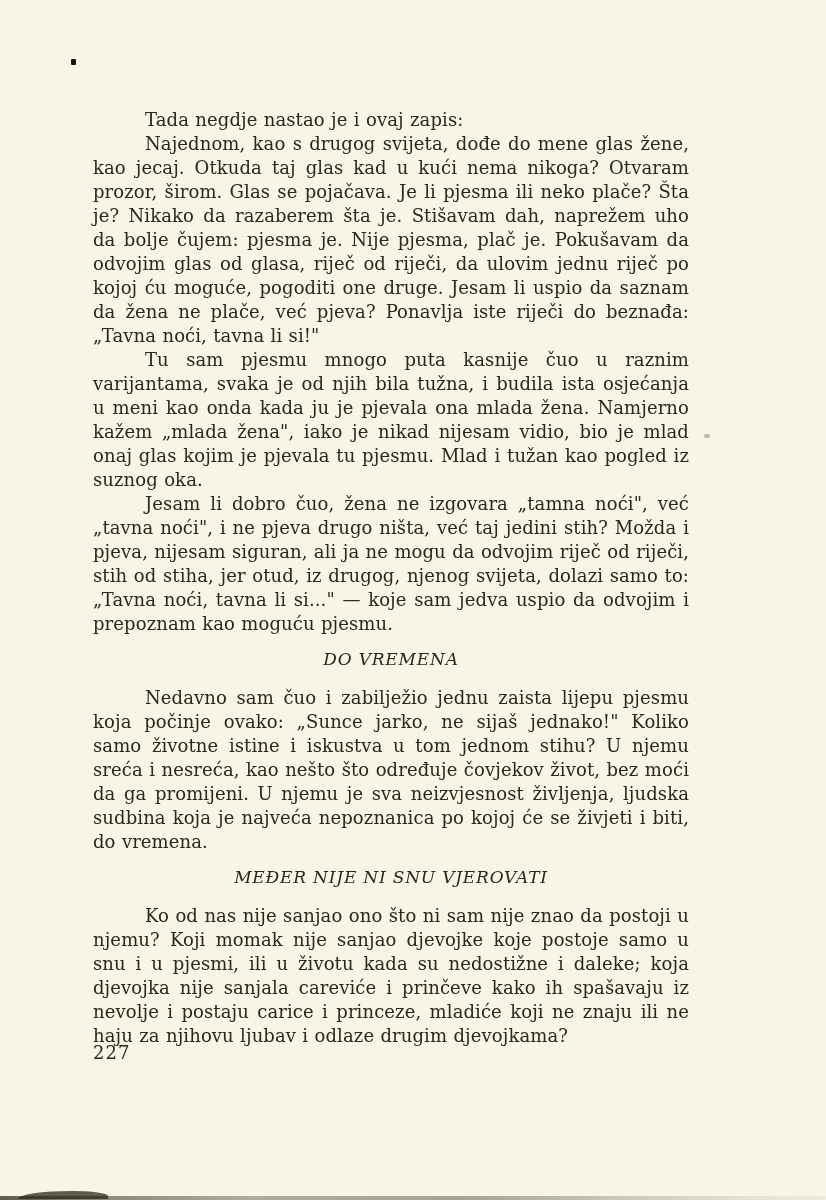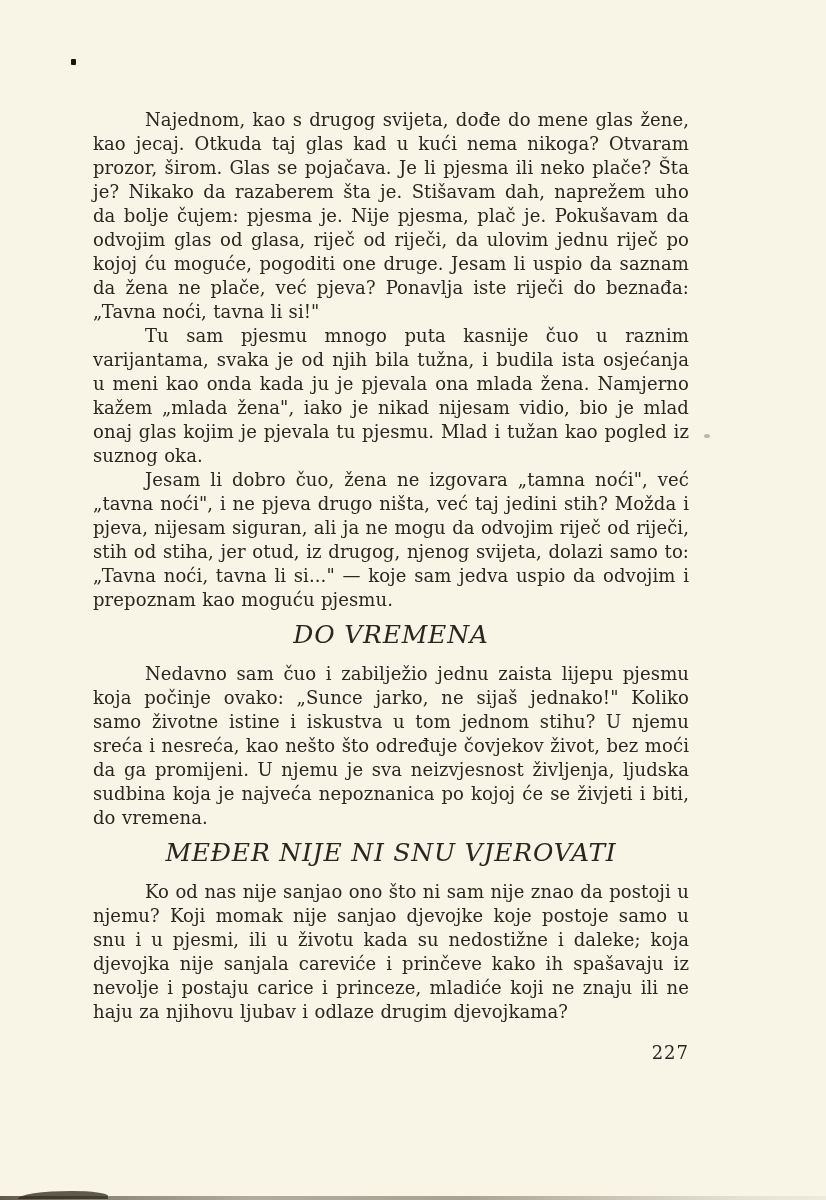--- a/index.html
+++ b/index.html
@@ -22,34 +22,34 @@
     margin: 0;
     font-size: 18px;
     line-height: 24px;
     text-align: justify;
     text-indent: 52px;
     letter-spacing: 0.1px;
     word-spacing: 0.5px;
   }
   .section-heading {
     margin: 4px 0 14px 0;
-    font-size: 25px;
+    font-size: 17px;
     line-height: 26px;
     font-style: italic;
     font-weight: normal;
     text-align: center;
     letter-spacing: 0.8px;
   }
   .heading-gap { height: 6px; }
   .page-number {
     position: absolute;
     top: 1042px;
     left: 93px;
     width: 596px;
-    text-align: right;
+    text-align: left;
     font-size: 18px;
     letter-spacing: 1px;
   }
   .speck-top-left {
     position: absolute;
     left: 71px;
     top: 59px;
     width: 5px;
     height: 6px;
     background: #191610;
@@ -92,20 +92,21 @@
 </style>
 </head>
 <body>
 
 <div class="page">
 
   <span class="speck-top-left"></span>
   <span class="speck-right-margin"></span>
 
   <div class="text-block">
+    <p class="body-para">Tada negdje nastao je i ovaj zapis:</p>
     <p class="body-para">Najednom, kao s drugog svijeta, dođe do mene glas žene, kao jecaj. Otkuda taj glas kad u kući nema nikoga? Otvaram prozor, širom. Glas se pojačava. Je li pjesma ili neko plače? Šta je? Nikako da razaberem šta je. Stišavam dah, naprežem uho da bolje čujem: pjesma je. Nije pjesma, plač je. Pokušavam da odvojim glas od glasa, riječ od riječi, da ulovim jednu riječ po kojoj ću moguće, pogoditi one druge. Jesam li uspio da saznam da žena ne plače, već pjeva? Ponavlja iste riječi do beznađa: „Tavna noći, tavna li si!"</p>
     <p class="body-para">Tu sam pjesmu mnogo puta kasnije čuo u raznim varijantama, svaka je od njih bila tužna, i budila ista osjećanja u meni kao onda kada ju je pjevala ona mlada žena. Namjerno kažem „mlada žena", iako je nikad nijesam vidio, bio je mlad onaj glas kojim je pjevala tu pjesmu. Mlad i tužan kao pogled iz suznog oka.</p>
     <p class="body-para">Jesam li dobro čuo, žena ne izgovara „tamna noći", već „tavna noći", i ne pjeva drugo ništa, već taj jedini stih? Možda i pjeva, nijesam siguran, ali ja ne mogu da odvojim riječ od riječi, stih od stiha, jer otud, iz drugog, njenog svijeta, dolazi samo to: „Tavna noći, tavna li si..." — koje sam jedva uspio da odvojim i prepoznam kao moguću pjesmu.</p>
     <div class="heading-gap"></div>
     <h2 class="section-heading">DO VREMENA</h2>
     <p class="body-para">Nedavno sam čuo i zabilježio jednu zaista lijepu pjesmu koja počinje ovako: „Sunce jarko, ne sijaš jednako!" Koliko samo životne istine i iskustva u tom jednom stihu? U njemu sreća i nesreća, kao nešto što određuje čovjekov život, bez moći da ga promijeni. U njemu je sva neizvjesnost življenja, ljudska sudbina koja je najveća nepoznanica po kojoj će se živjeti i biti, do vremena.</p>
     <div class="heading-gap"></div>
     <h2 class="section-heading">MEĐER NIJE NI SNU VJEROVATI</h2>
     <p class="body-para">Ko od nas nije sanjao ono što ni sam nije znao da postoji u njemu? Koji momak nije sanjao djevojke koje postoje samo u snu i u pjesmi, ili u životu kada su nedostižne i daleke; koja djevojka nije sanjala careviće i prinčeve kako ih spašavaju iz nevolje i postaju carice i princeze, mladiće koji ne znaju ili ne haju za njihovu ljubav i odlaze drugim djevojkama?</p>
   </div>

